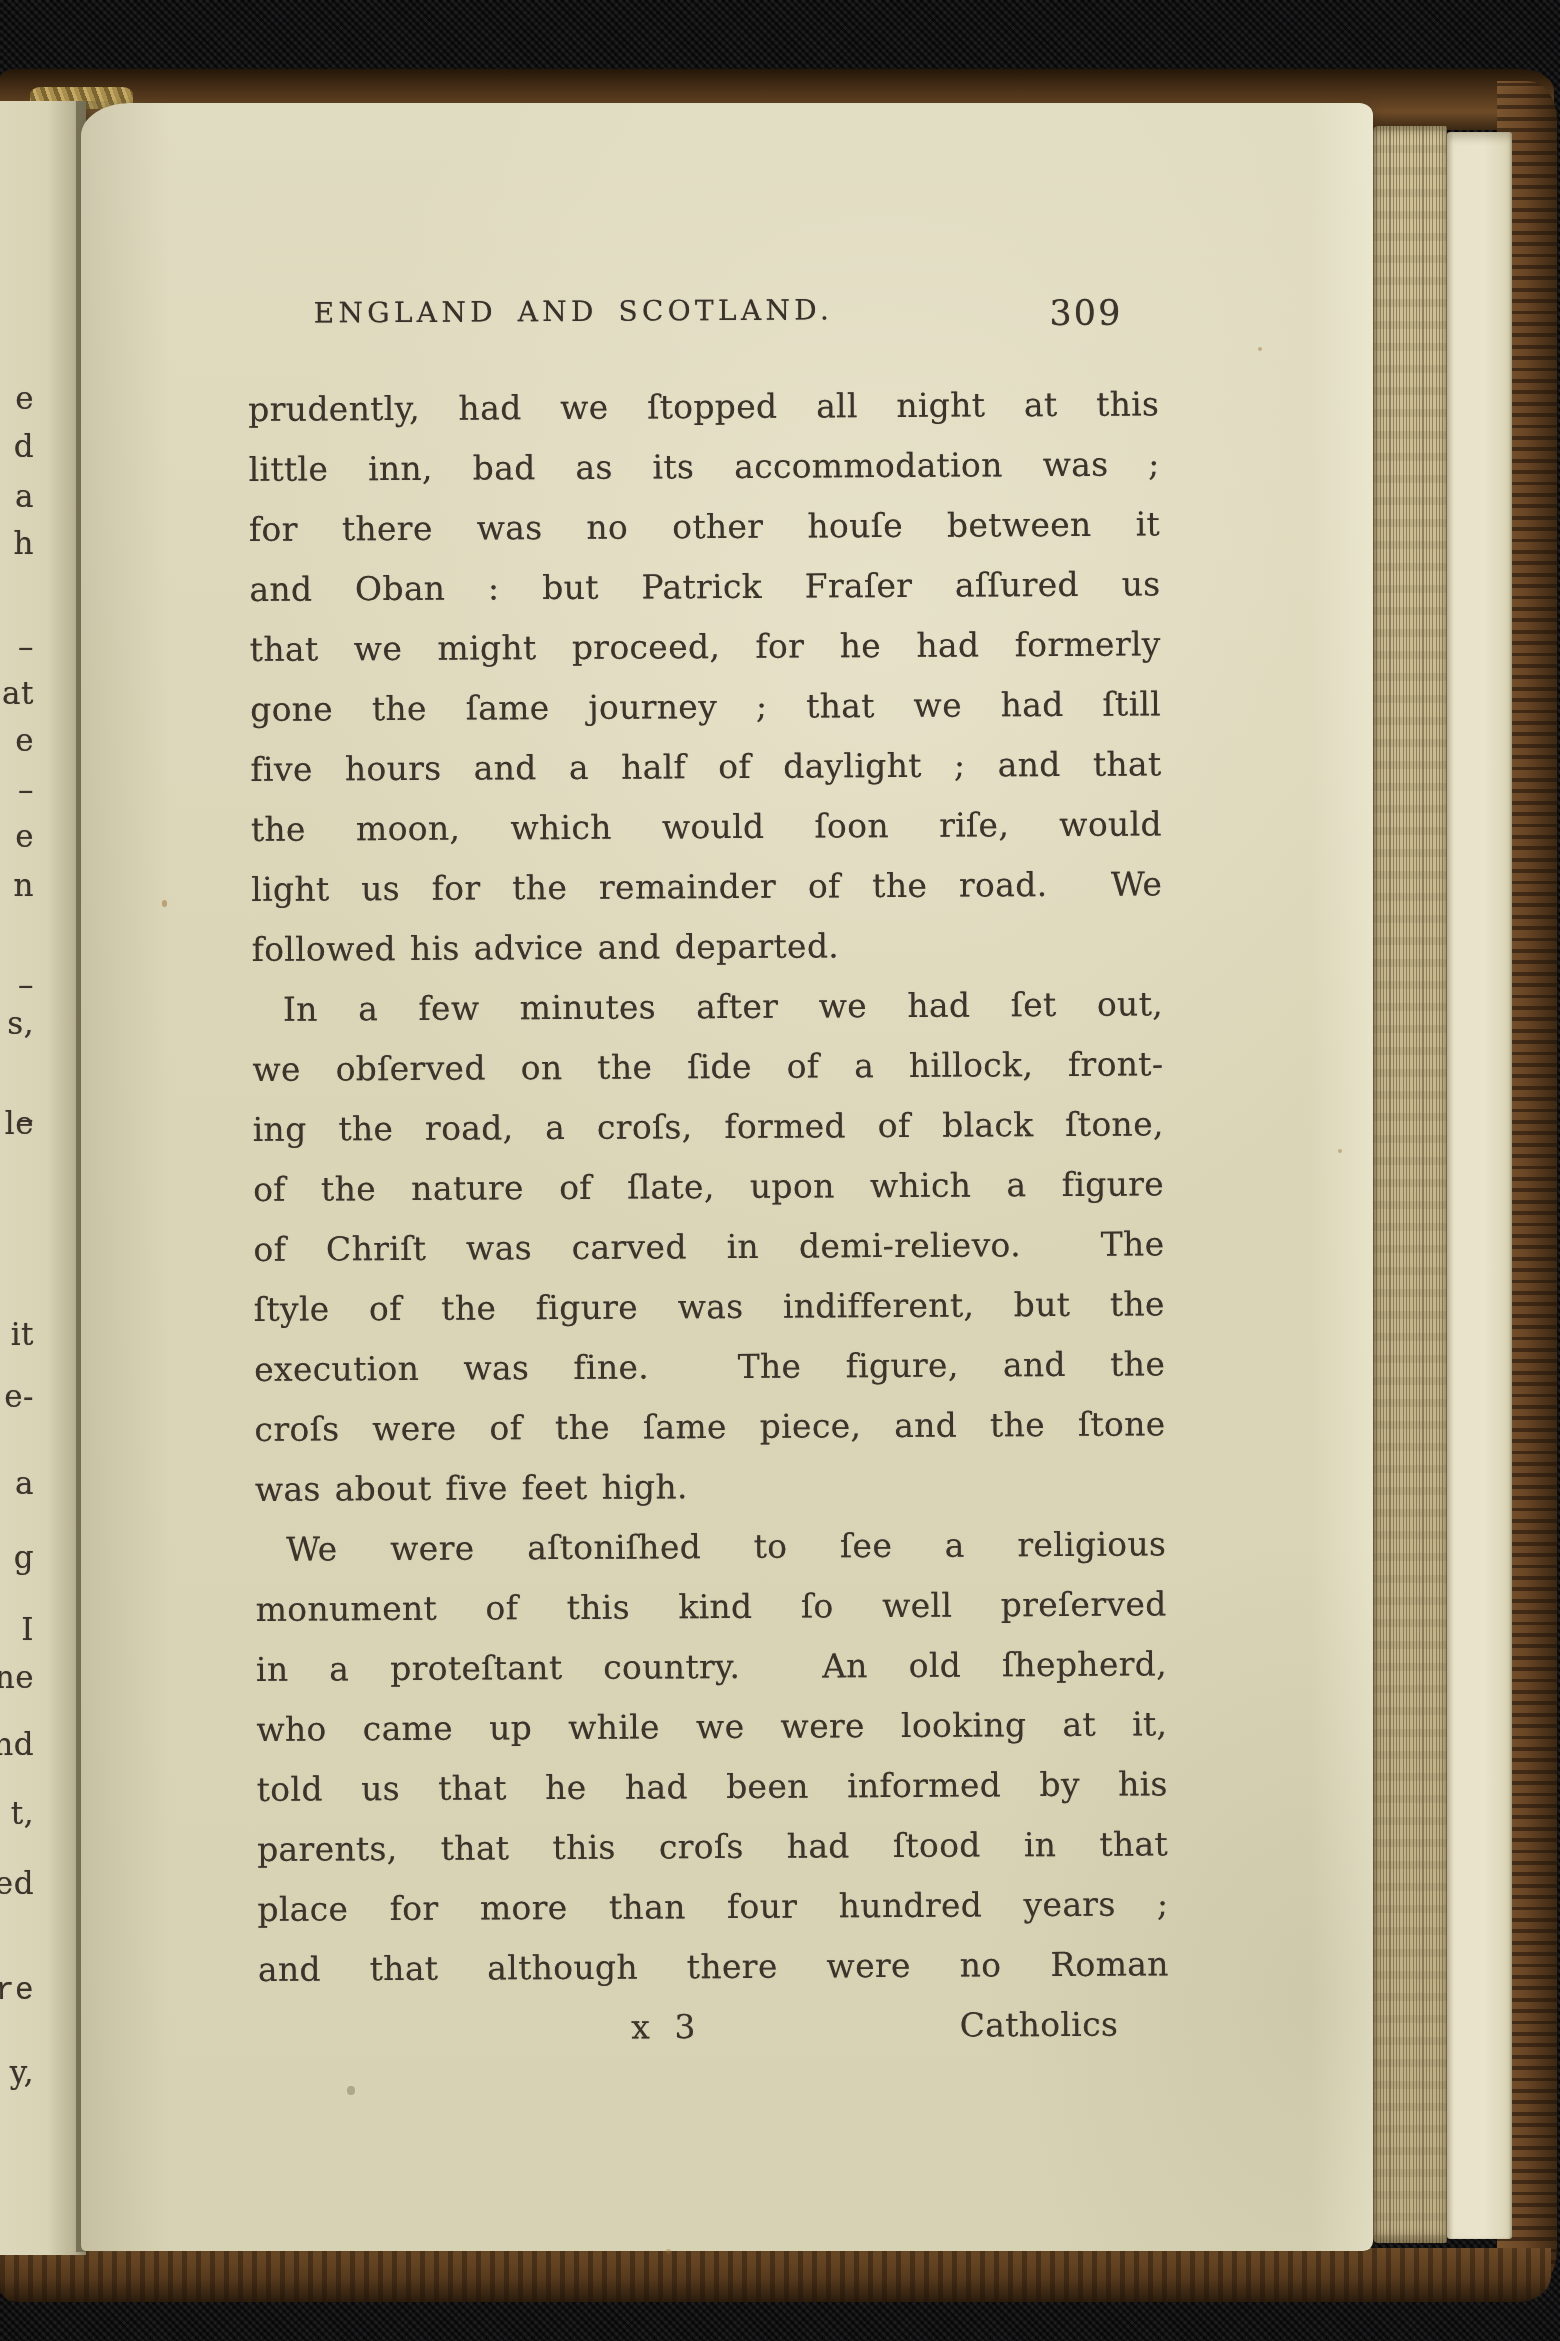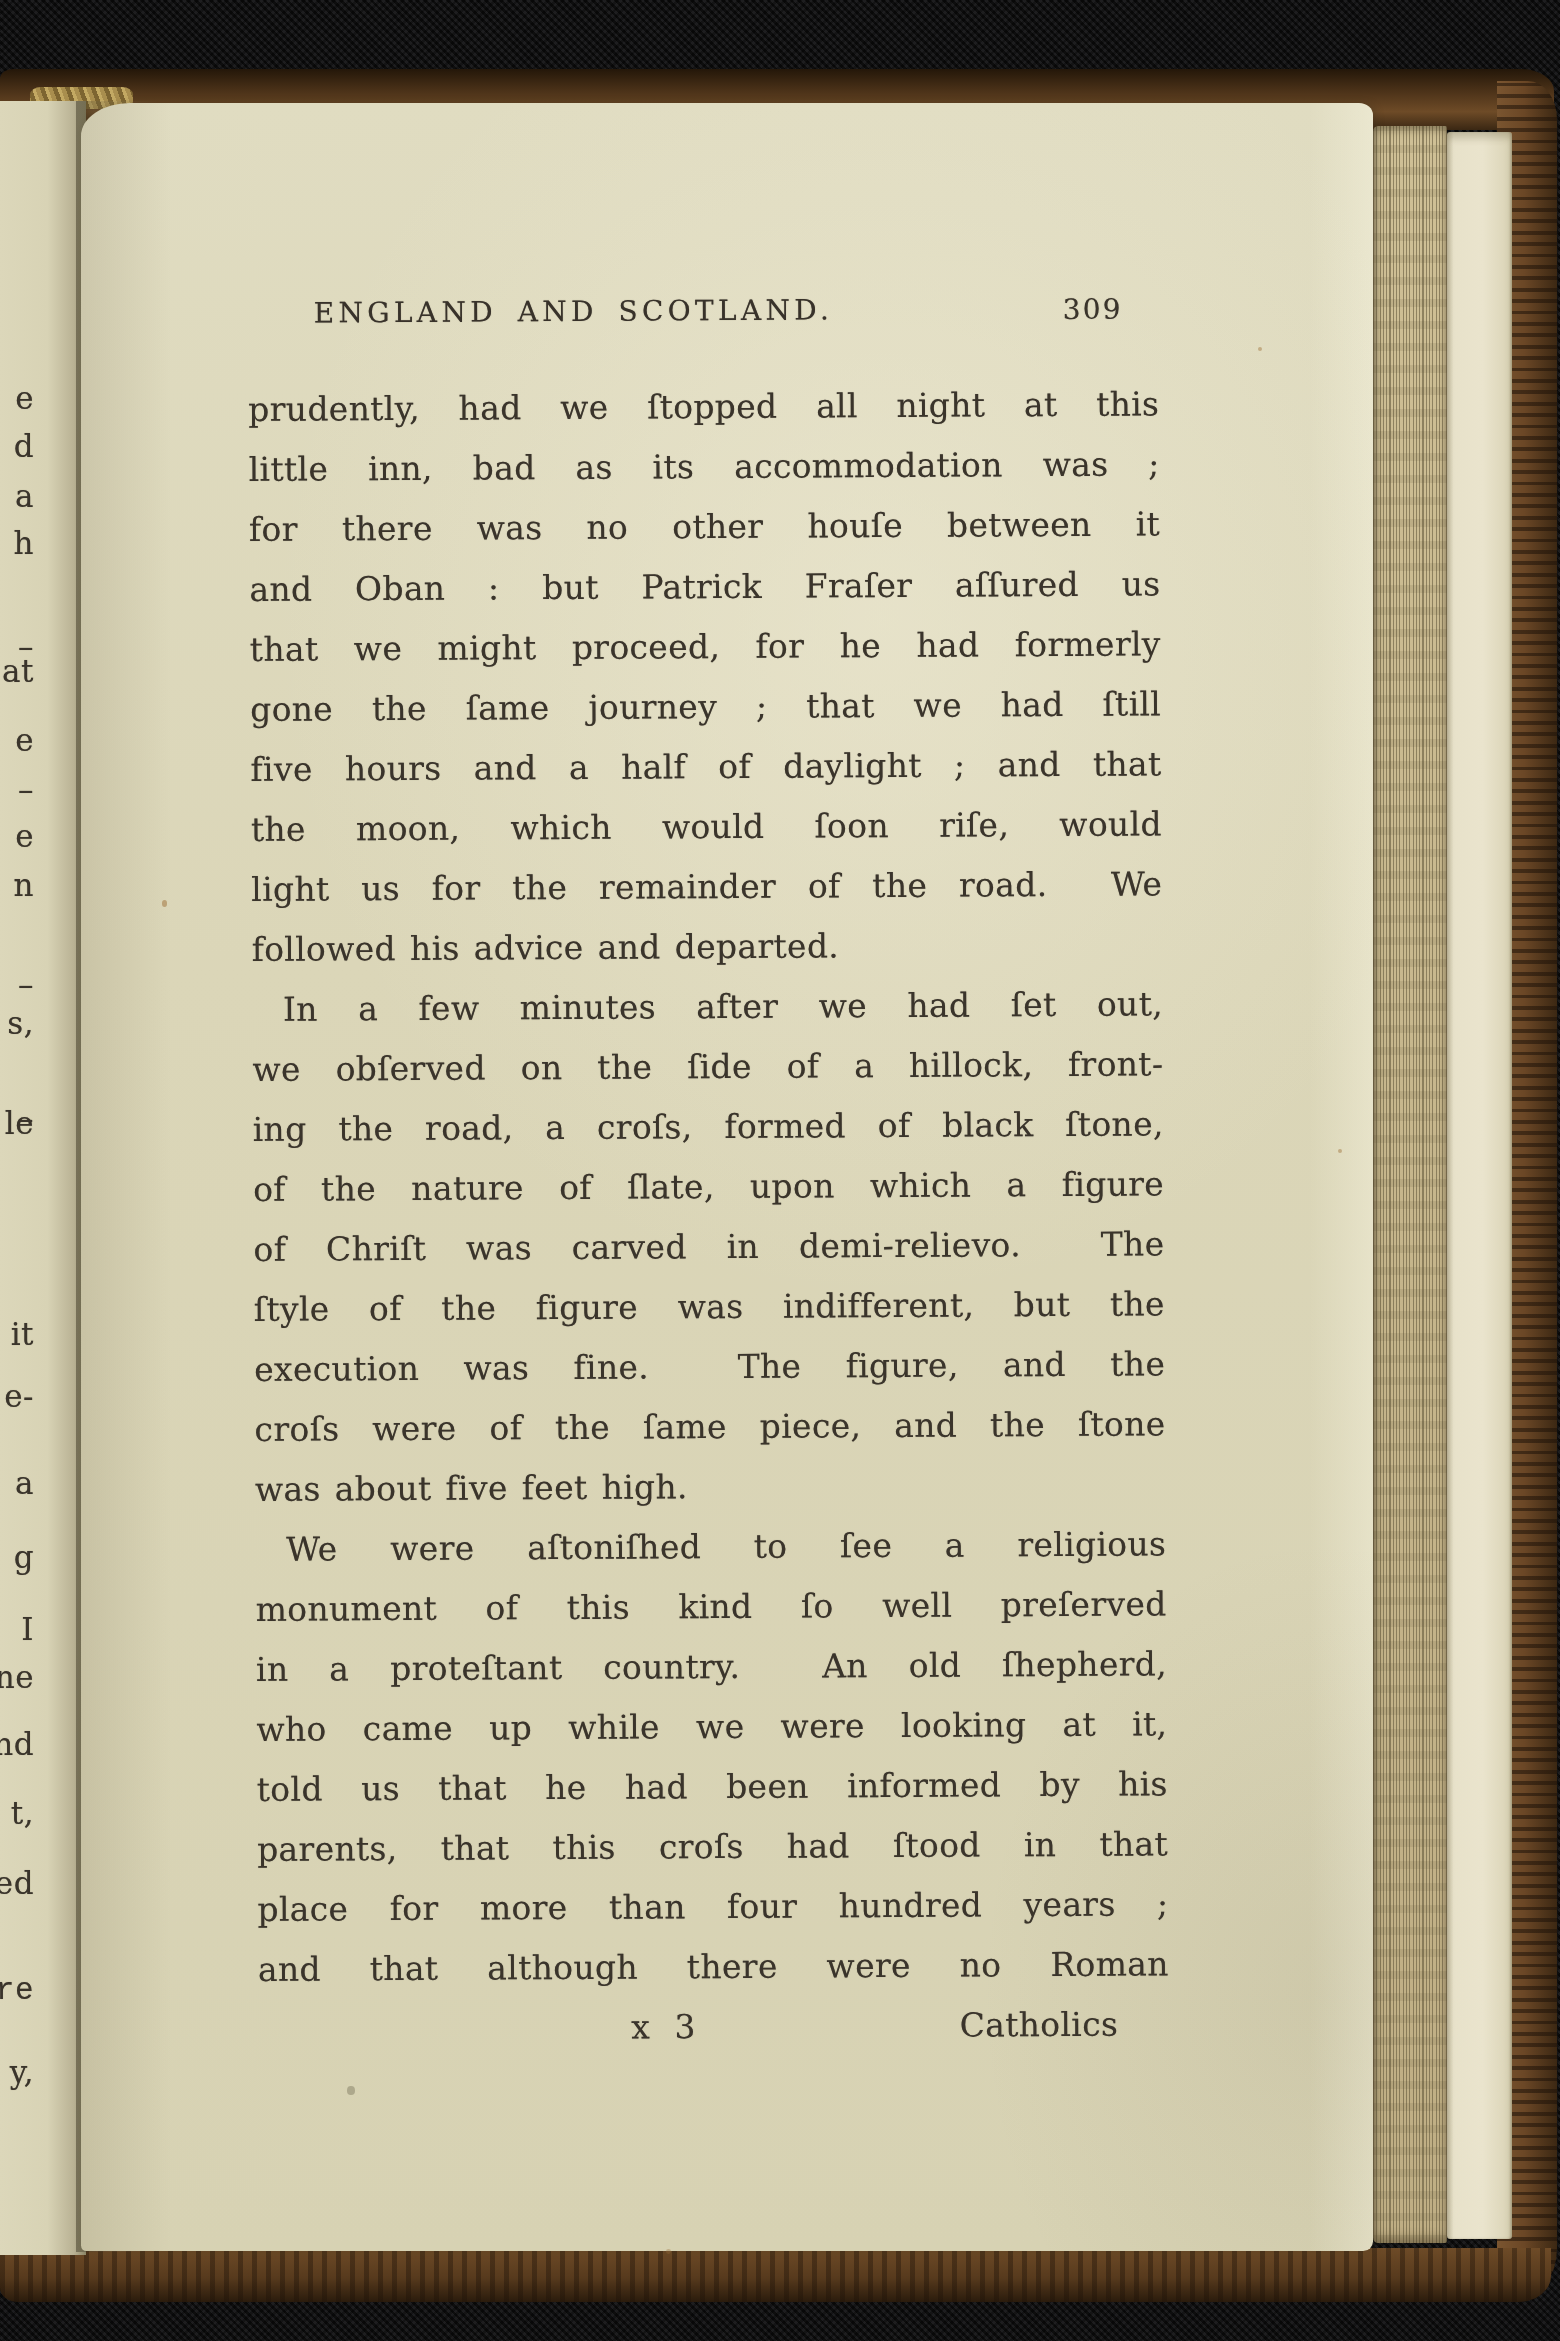--- a/index.html
+++ b/index.html
@@ -76,21 +76,21 @@
     color:#3a342b;
   }
   .pageheader{position:absolute;top:191px;left:172px;width:911px;height:43px;}
   .pagetitle{
     position:absolute;left:66px;top:0;
     font-size:28px;letter-spacing:4.3px;word-spacing:7.6px;
     color:#38322a;text-shadow:0 0 0.8px rgba(56,50,42,.6);
     white-space:nowrap;
   }
   .pagenum{
-    position:absolute;right:36px;top:1.1px;font-size:28px;letter-spacing:2.2px;
+    position:absolute;right:36px;top:1.1px;font-size:35px;letter-spacing:2.2px;
     text-shadow:0 0 0.8px rgba(56,50,42,.6);
   }
   .textblock{
     position:absolute;top:274px;left:172px;width:911px;
     font-size:33px;line-height:60px;letter-spacing:0.3px;word-spacing:3.3px;
     text-shadow:0 0 0.7px rgba(58,52,43,.5);
   }
   .line{white-space:normal;}
   .line.j{text-align:justify;text-align-last:justify;}
   .line.ind{text-indent:31px;}
@@ -126,21 +126,21 @@
   <div class="leather-right"></div>
   <div class="leather-bottom"></div>
   <div class="headband"></div>
 
   <div class="verso" id="verso">
       <span class="frag" style="top: 279px;">e</span>
       <span class="frag" style="top: 327px;">d</span>
       <span class="frag" style="top: 377px;">a</span>
       <span class="frag" style="top: 424px;">h</span>
       <span class="frag" style="top: 527px;">–</span>
-      <span class="frag" style="top: 552px;">at</span>
+      <span class="frag" style="top: 574px;">at</span>
       <span class="frag" style="top: 621px;">e</span>
       <span class="frag" style="top: 670px;">–</span>
       <span class="frag" style="top: 717px;">e</span>
       <span class="frag" style="top: 766px;">n</span>
       <span class="frag" style="top: 865px;">–</span>
       <span class="frag" style="top: 904px;">s,</span>
       <span class="frag" style="top: 1004px;">le</span>
       <span class="frag" style="top: 999px;">–</span>
       <span class="frag" style="top: 1215px; text-align: center;">it</span>
       <span class="frag" style="top: 1277px;">e-</span>

